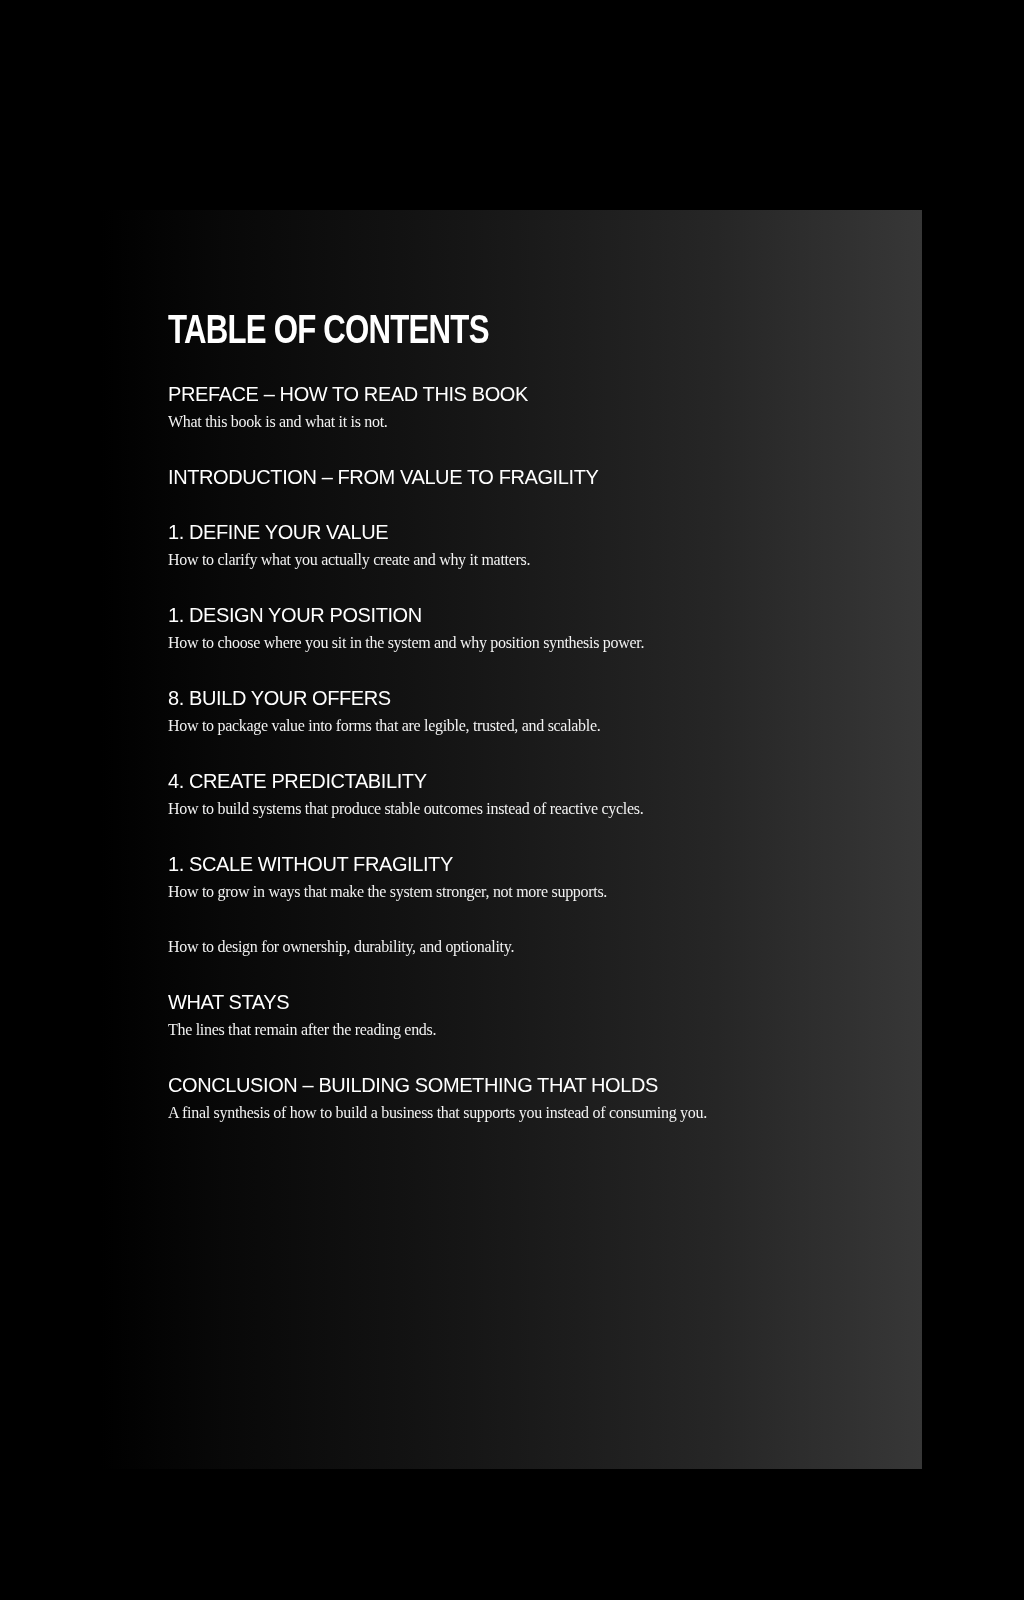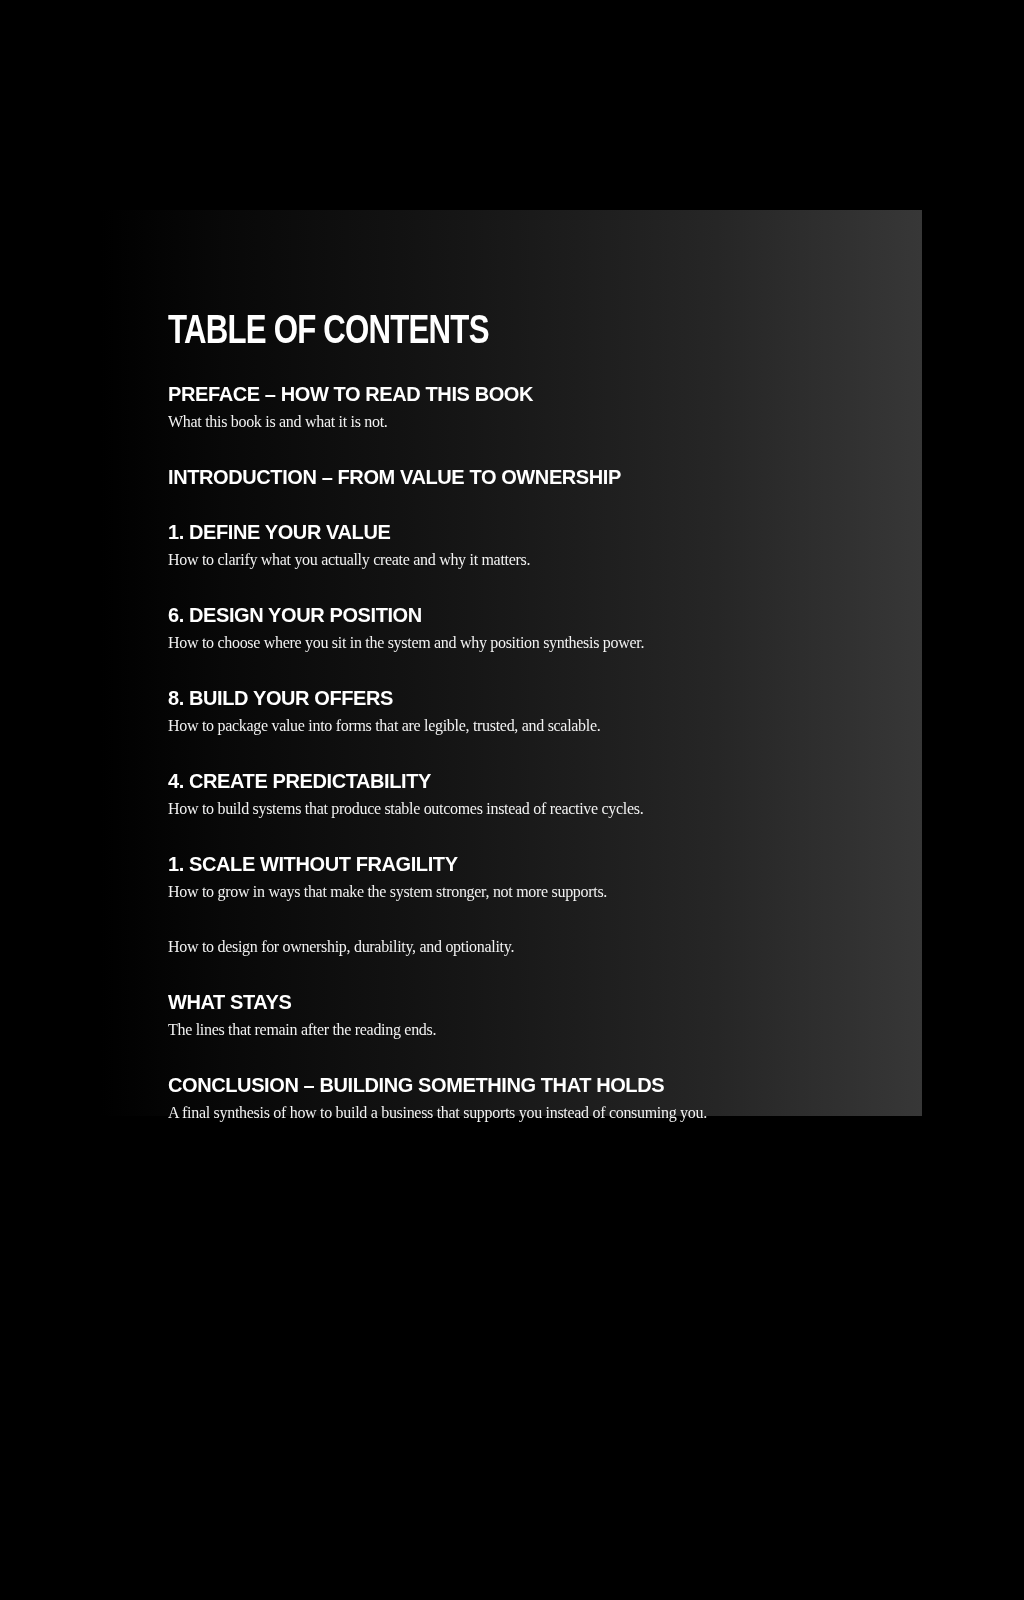--- a/index.html
+++ b/index.html
@@ -1,59 +1,59 @@
 <!DOCTYPE html>
 <html><head>
 <meta charset="utf-8">
 <style>
   html, body { margin:0; padding:0; }
   body {
     width:1024px; height:1600px; background:#000000; position:relative; overflow:hidden;
     font-family:"Liberation Sans", sans-serif; color:#ffffff;
   }
   .page {
-    position:absolute; left:100px; top:210px; width:822px; height:906px;
+    position:absolute; left:100px; top:210px; width:822px; height:1259px;
     background:linear-gradient(to right, #000000 0%, #080808 15%, #161616 45%, #262626 75%, #373737 100%);
   }
   .title {
     position:absolute; left:68px; top:98px; margin:0;
     font-family:"Liberation Sans", sans-serif; font-weight:bold;
     font-size:40px; letter-spacing:-1px; line-height:42px;
     transform:scaleX(0.78); transform-origin:left top; color:#ffffff;
   }
   .toc { position:absolute; left:68px; top:170px; width:700px; }
   .entry { margin-bottom:27px; }
   .entry-head {
-    font-family:"Liberation Sans", sans-serif; font-weight:bold;
+    font-family:"Liberation Sans", sans-serif; font-weight:normal;
     font-size:20px; line-height:28px; letter-spacing:-0.4px; color:#ffffff;
   }
   .entry-desc {
     font-family:Liberation Serif, serif; font-weight:normal;
     font-size:16px; line-height:28px; letter-spacing:-0.3px; color:#f2f2f2;
   }
 </style>
 </head>
 <body>
 
 <div class="page">
   <h1 class="title">TABLE OF CONTENTS</h1>
   <div class="toc">
     <div class="entry">
       <div class="entry-head">PREFACE – HOW TO READ THIS BOOK</div>
       <div class="entry-desc">What this book is and what it is not.</div>
     </div>
     <div class="entry">
-      <div class="entry-head">INTRODUCTION – FROM VALUE TO OWNERSHIP</div>
+      <div class="entry-head">INTRODUCTION – FROM VALUE TO FRAGILITY</div>
     </div>
     <div class="entry">
       <div class="entry-head">1. DEFINE YOUR VALUE</div>
       <div class="entry-desc">How to clarify what you actually create and why it matters.</div>
     </div>
     <div class="entry">
-      <div class="entry-head">6. DESIGN YOUR POSITION</div>
+      <div class="entry-head">1. DESIGN YOUR POSITION</div>
       <div class="entry-desc">How to choose where you sit in the system and why position synthesis power.</div>
     </div>
     <div class="entry">
       <div class="entry-head">8. BUILD YOUR OFFERS</div>
       <div class="entry-desc">How to package value into forms that are legible, trusted, and scalable.</div>
     </div>
     <div class="entry">
       <div class="entry-head">4. CREATE PREDICTABILITY</div>
       <div class="entry-desc">How to build systems that produce stable outcomes instead of reactive cycles.</div>
     </div>

